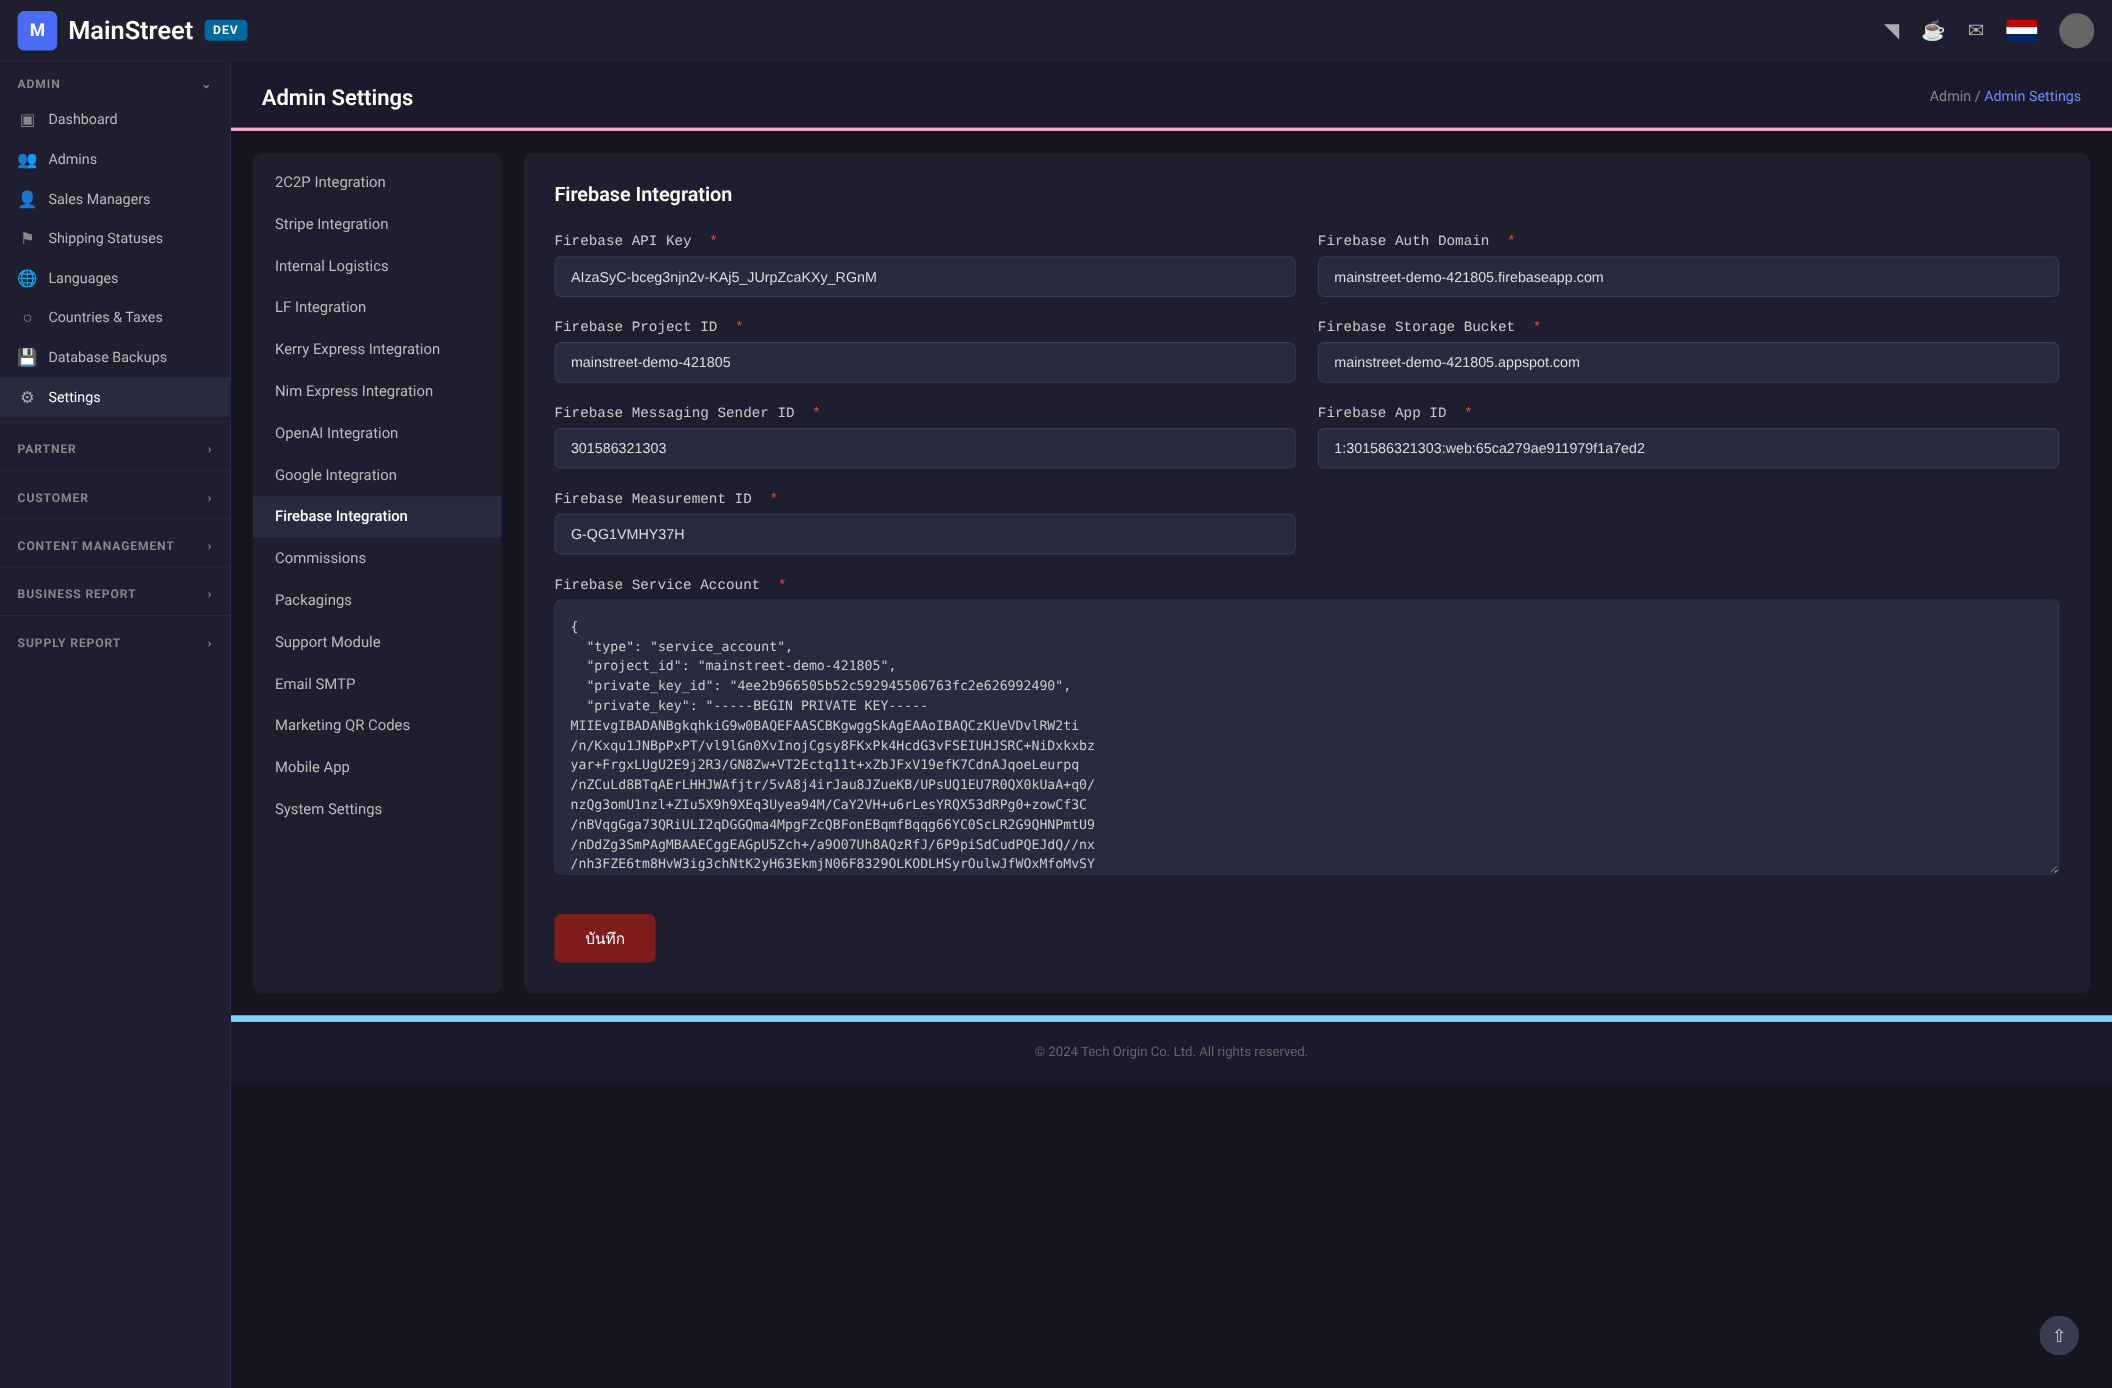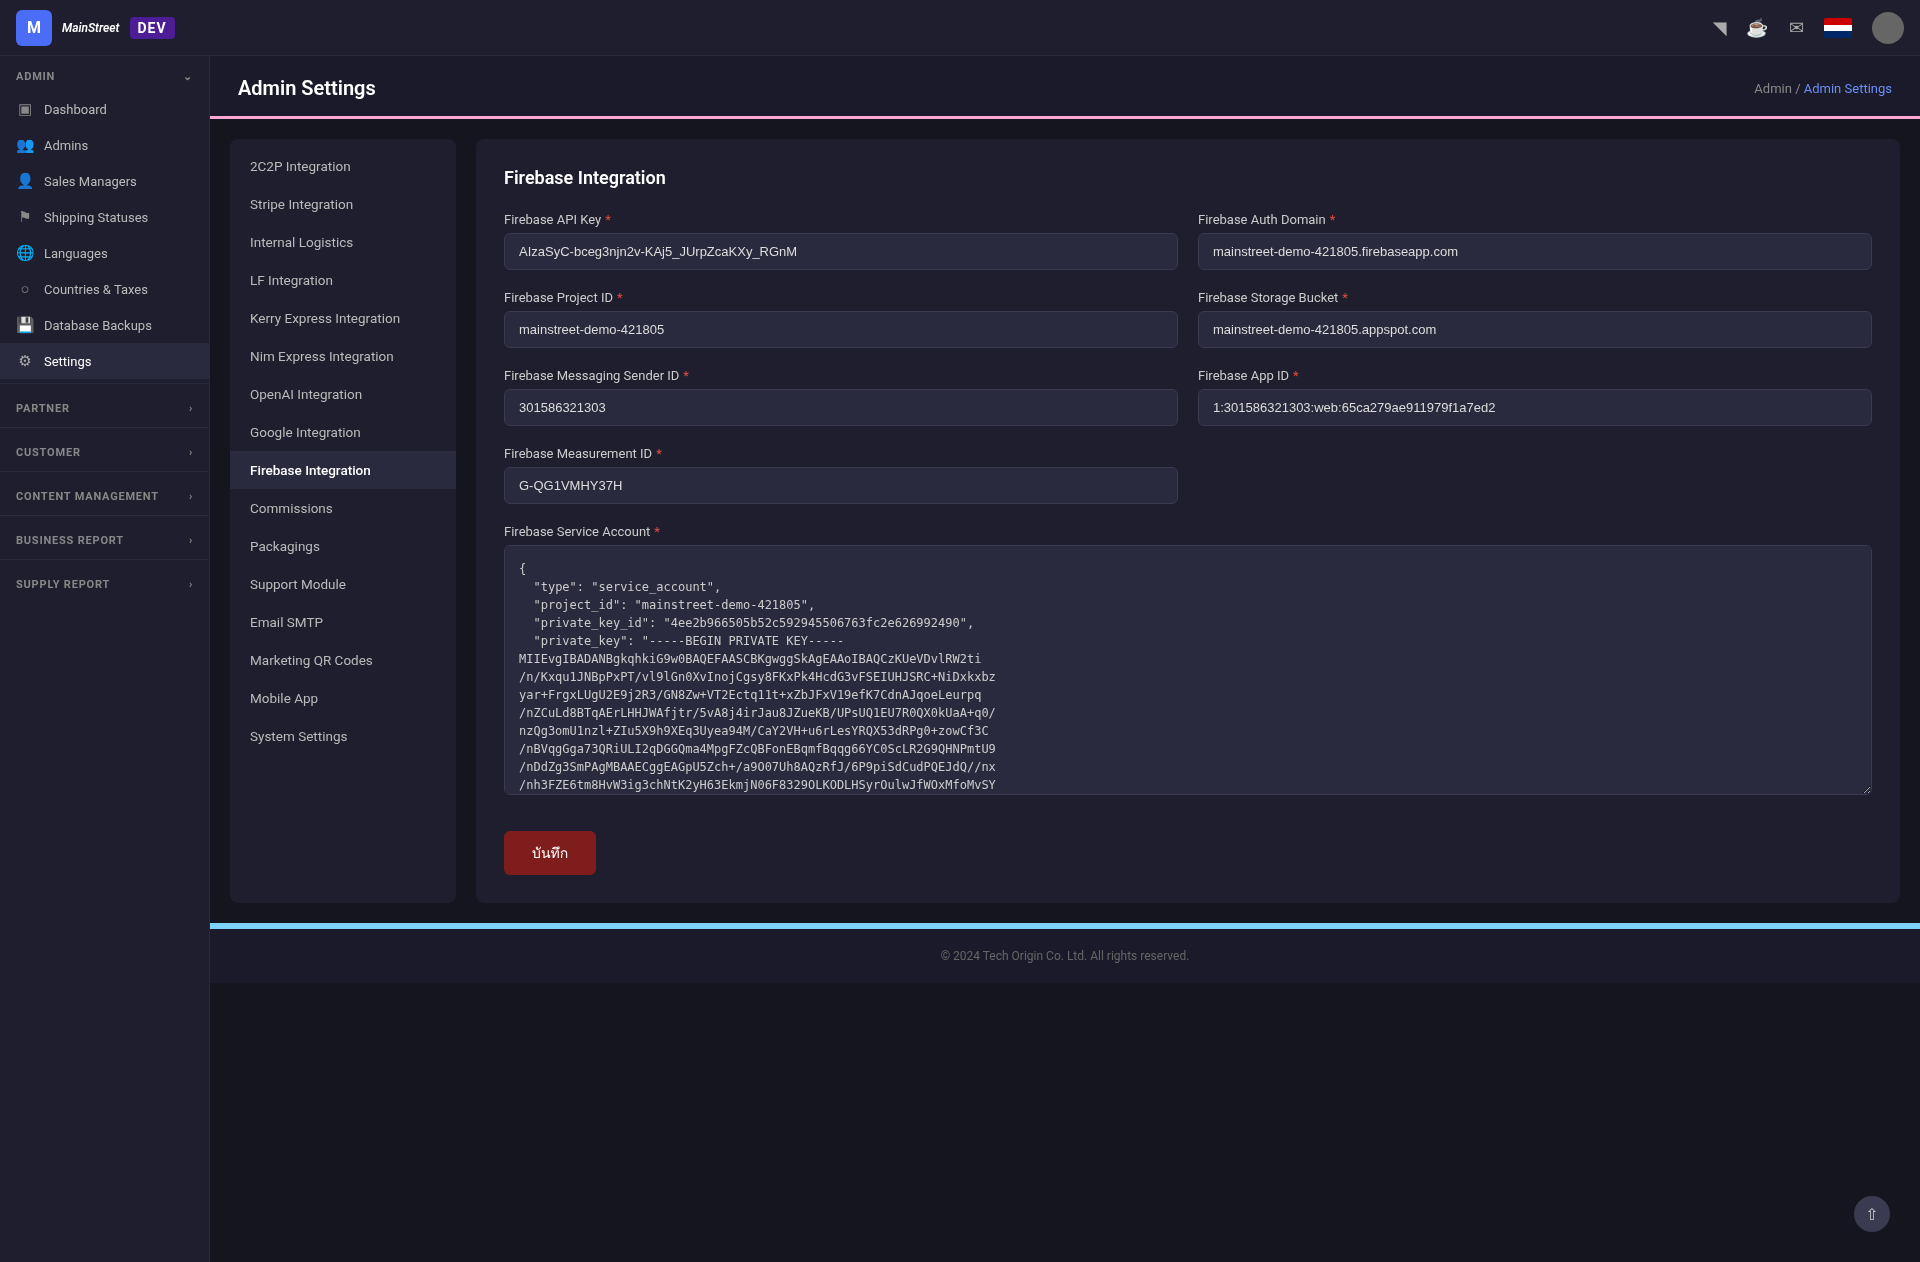--- a/index.html
+++ b/index.html
@@ -28,28 +28,27 @@
       border-radius: 6px;
       display: flex;
       align-items: center;
       justify-content: center;
       color: white;
       font-weight: bold;
       font-size: 16px;
     }
     .logo-text {
       color: white;
-      font-size: 12px;
+      font-size: 23px;
       font-weight: 600;
-      font-style: italic;
     }
     .dev-badge {
-      background: #4c1d95;
-      color: white;
-      font-size: 14px;
+      background: #0369a1;
+      color: white;
+      font-size: 11px;
       font-weight: 700;
       padding: 3px 8px;
       border-radius: 4px;
       letter-spacing: 1px;
     }
     .nav-spacer { flex: 1; }
     .nav-icons {
       display: flex;
       align-items: center;
       gap: 20px;
@@ -204,21 +203,22 @@
     .form-group {
       flex: 1;
       display: flex;
       flex-direction: column;
       gap: 6px;
     }
     .form-label {
       font-size: 13px;
       color: #ccc;
       display: flex;
-      gap: 4px;
+      gap: 16px;
+      font-family: Liberation Mono, monospace;
     }
     .required-star {
       color: #e74c3c;
     }
     .form-input {
       background: #2a2a3e;
       border: 1px solid #3a3a50;
       border-radius: 6px;
       padding: 10px 14px;
       color: #ddd;

